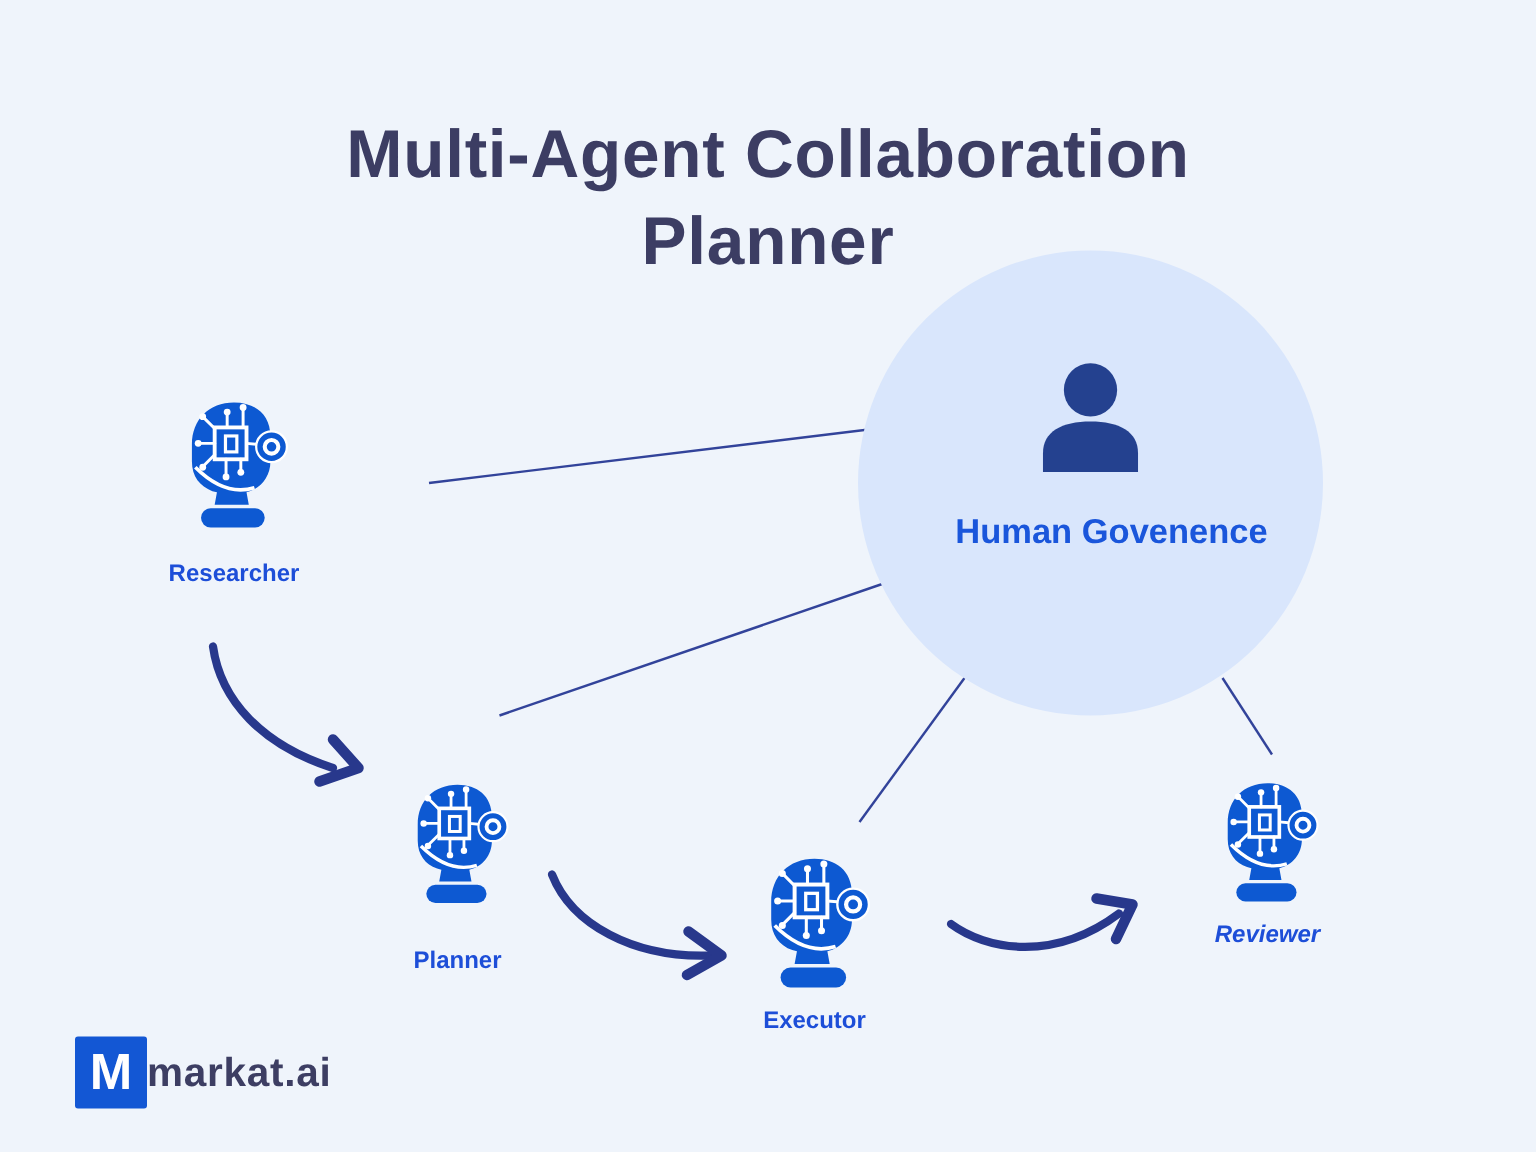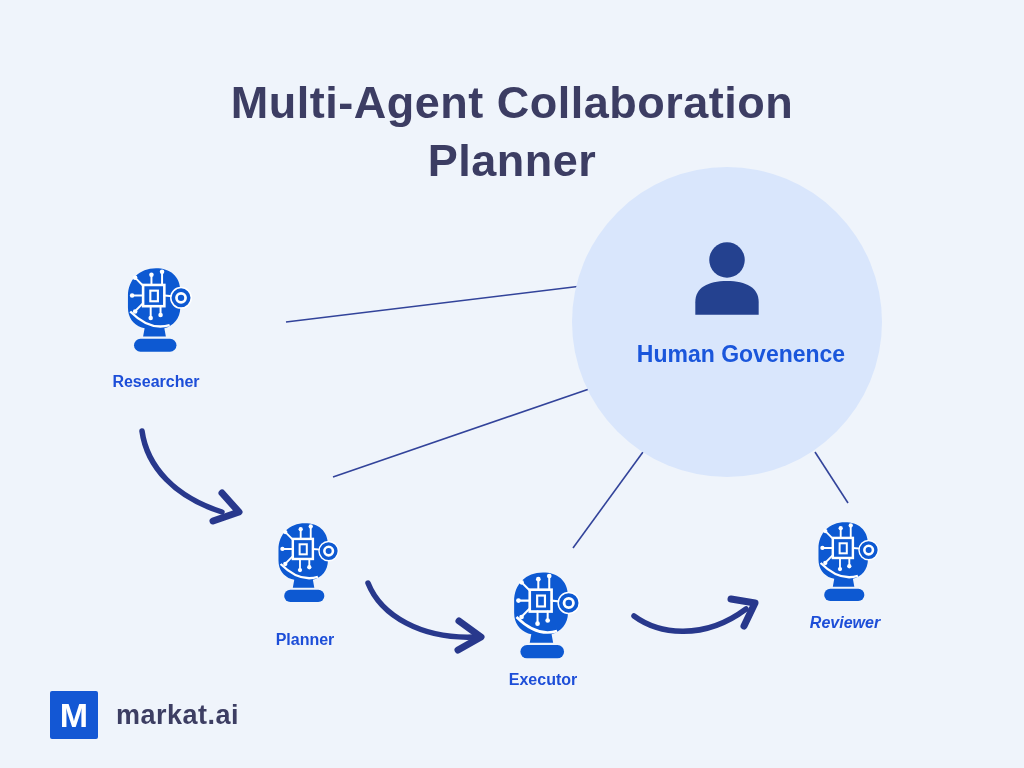--- a/index.html
+++ b/index.html
@@ -38,21 +38,21 @@
     color:var(--agent-label,#1d4ed8);font-size:16px;font-weight:bold;
   }
 
   .logo{position:absolute;left:50px;top:691px;z-index:2;display:flex;align-items:center;}
   .logo-square{
     width:48px;height:48px;border-radius:2px;background:var(--logo-square,#1357d4);
     display:flex;align-items:center;justify-content:center;
   }
   .logo-square span{color:#ffffff;font-size:34px;font-weight:bold;}
   .logo-text{
-    margin-left:18px;color:var(--logo-text,#3d3e63);
+    color:var(--logo-text,#3d3e63);
     font-size:27px;font-weight:bold;letter-spacing:.5px;
   }
 </style>
 </head>
 <body style="--background: #eff4fb; --title-text: #3c3d63; --agent-icon: #0d59d2; --agent-label: #1d4ed8; --governance-fill: #d9e6fc; --governance-label: #1a56db; --person-icon: #24418f; --flow-arrow: #28388c; --governance-link: #32439a; --logo-square: #1357d4; --logo-text: #3d3e63;">
 
 <svg class="overlay" width="1024" height="768" viewBox="0 0 1024 768" aria-hidden="true">
   <defs>
     <symbol id="robot-head" viewBox="0 0 100 120">
       <path fill="currentColor" d="M50 3 C28 3 13 18 13 40 L13 55 C13 68 20 77 31 81 L35 82 L33 93 L63 93 L61 82 C73 79 82 69 82 55 L82 33 C82 13 68 3 50 3 Z"></path>

